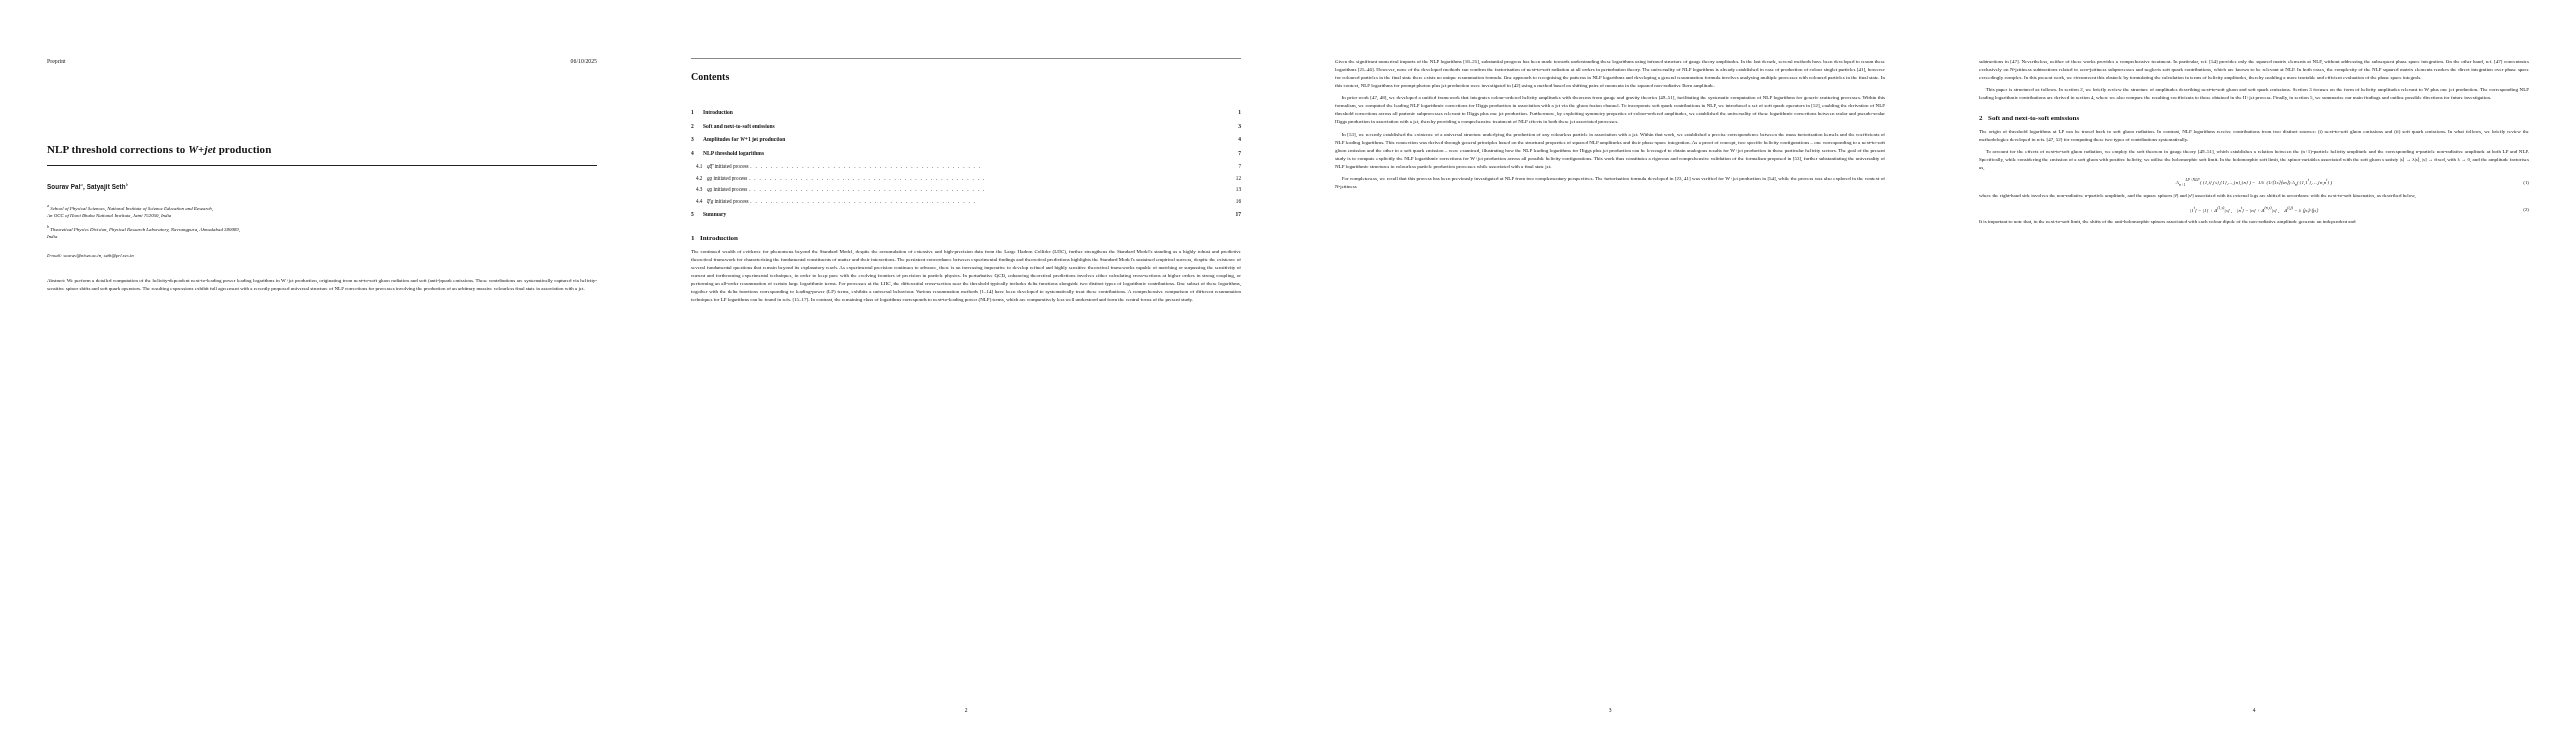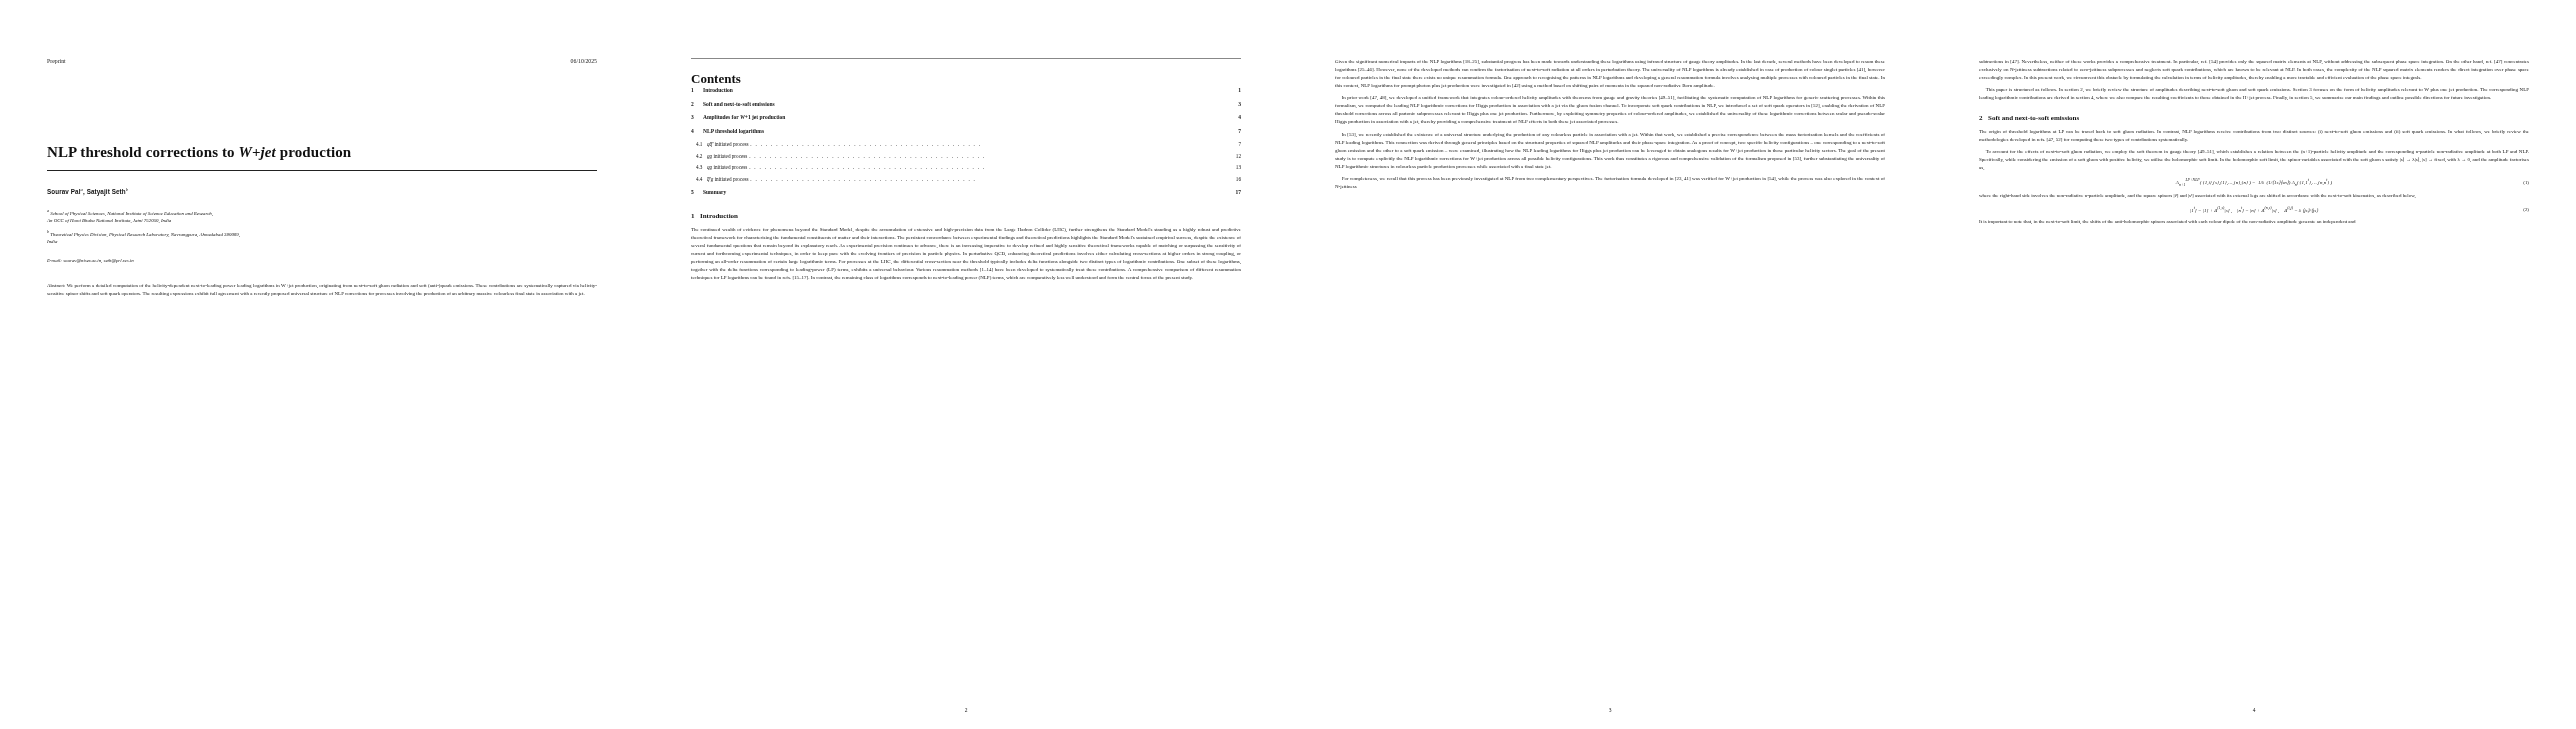--- a/index.html
+++ b/index.html
@@ -4,35 +4,35 @@
 <style>
   html,body{margin:0;padding:0;background:#ffffff;}
   body{width:2576px;height:729px;overflow:hidden;font-family:"Liberation Serif",serif;color:#111;}
   .spread{position:relative;width:2576px;height:729px;display:flex;gap:0;}
   .page{position:relative;width:644px;height:729px;background:#fff;box-sizing:border-box;}
   .page-inner{position:absolute;left:47px;right:47px;top:58px;bottom:33px;}
 
   
   .runhead{display:flex;justify-content:space-between;font-size:5.8px;
     font-family:"Liberation Serif",serif;color:#1a1a1a;margin-bottom:1.2px;}
-  .title{font-family:"Liberation Serif",serif;font-weight:bold;font-size:15px;
+  .title{font-family:"Liberation Serif",serif;font-weight:bold;font-size:11px;
     line-height:1.25;margin-top:79px;letter-spacing:0.1px;}
   .rule{border:0;border-top:0.7px solid #222;margin:8px 0 0 0;}
   .authors{font-family:"Liberation Sans",sans-serif;font-weight:bold;font-size:6.3px;
     margin-top:16px;letter-spacing:0.1px;}
   .authors sup{font-family:"Liberation Serif",serif;font-weight:normal;font-style:italic;font-size:4.5px;}
   .affil{font-style:italic;font-size:4.9px;line-height:1.5;margin-top:13.4px;}
   .affil .mk{font-size:4px;vertical-align:super;font-style:italic;}
   .affil p{margin:0 0 4.9px 0;}
   .email{font-style:italic;font-size:4.9px;margin-top:11px;line-height:1.5;}
   .email .lbl{font-style:italic;}
   .abstract{font-size:5px;line-height:1.62;margin-top:18px;text-align:justify;}
 
   
-  .toc-h{font-weight:bold;font-size:13px;margin:0 0 0 0;}
+  .toc-h{font-weight:bold;font-size:10px;margin:0 0 27px 0;}
   .toc-row{display:flex;align-items:baseline;font-size:5.5px;margin:0 0 7px 0;line-height:1.2;}
   .toc-row.sub{font-size:5.2px;margin-bottom:5.2px;}
   .toc-num{width:12px;flex:0 0 12px;font-weight:bold;}
   .toc-row.sub .toc-num{width:16px;flex:0 0 16px;font-weight:normal;padding-left:4.9px;box-sizing:border-box;}
   .toc-lbl{font-weight:bold;white-space:nowrap;}
   .toc-row.sub .toc-lbl{font-weight:normal;}
   .toc-fill{flex:1 1 auto;margin:0 1.8px;overflow:hidden;white-space:nowrap;
     font-size:5.2px;letter-spacing:1.3px;color:#222;}
   .toc-pg{font-weight:bold;width:9.7px;text-align:right;flex:0 0 9.7px;}
   .toc-row.sub .toc-pg{font-weight:normal;}

